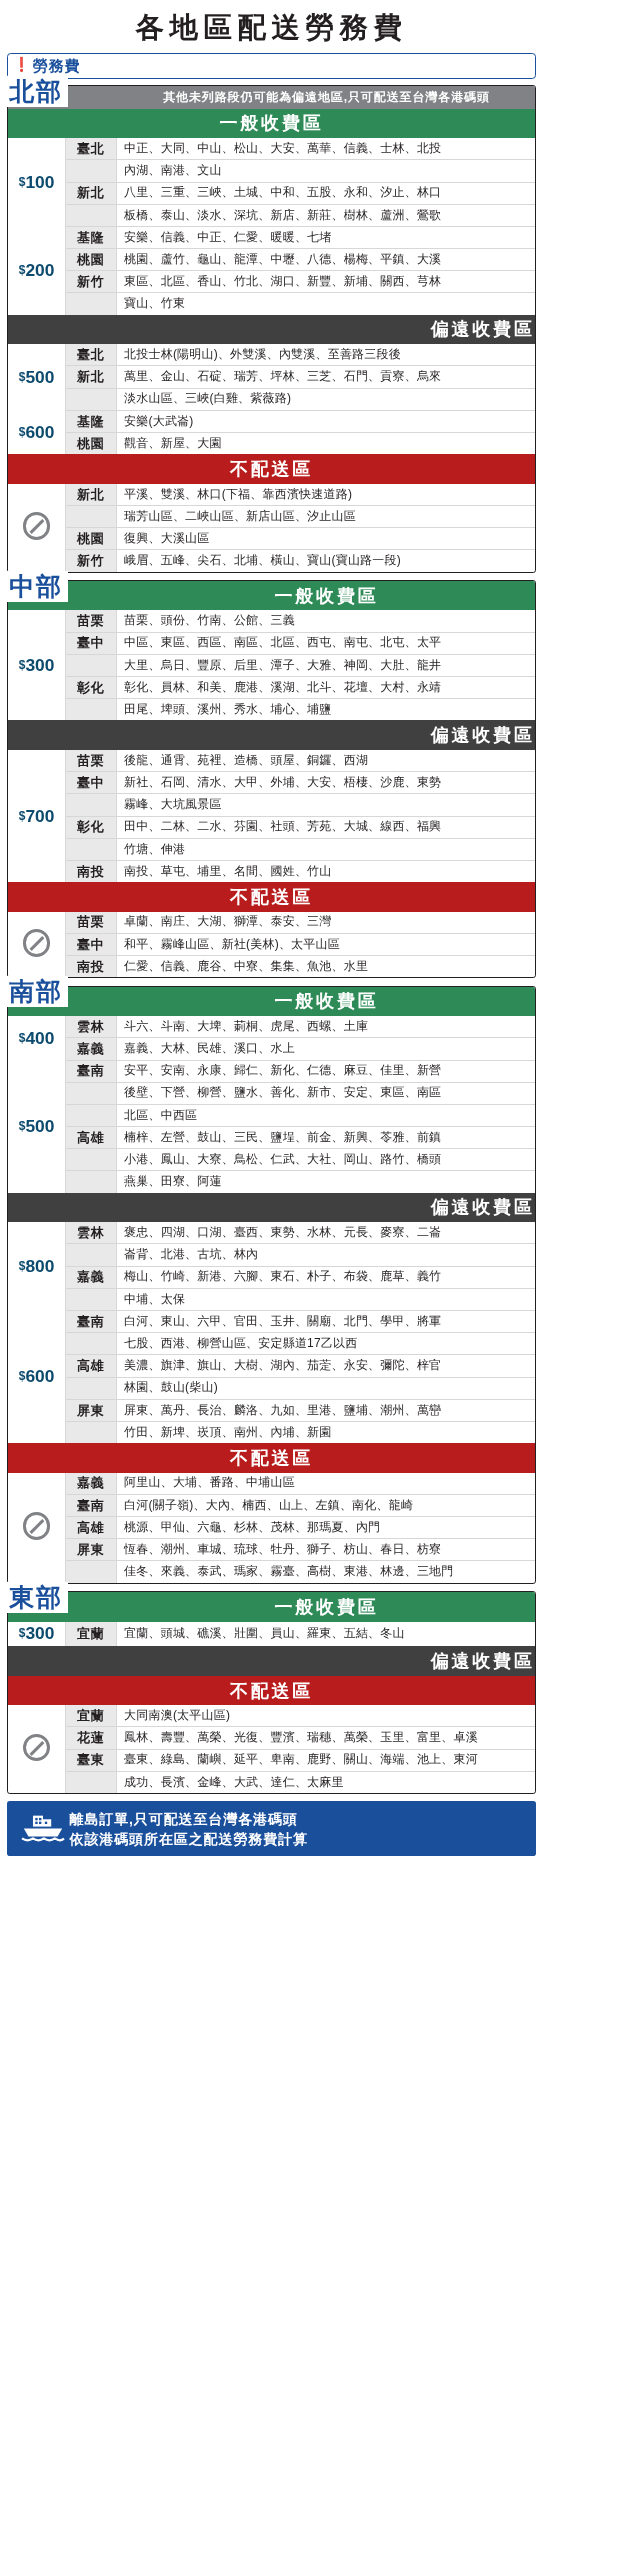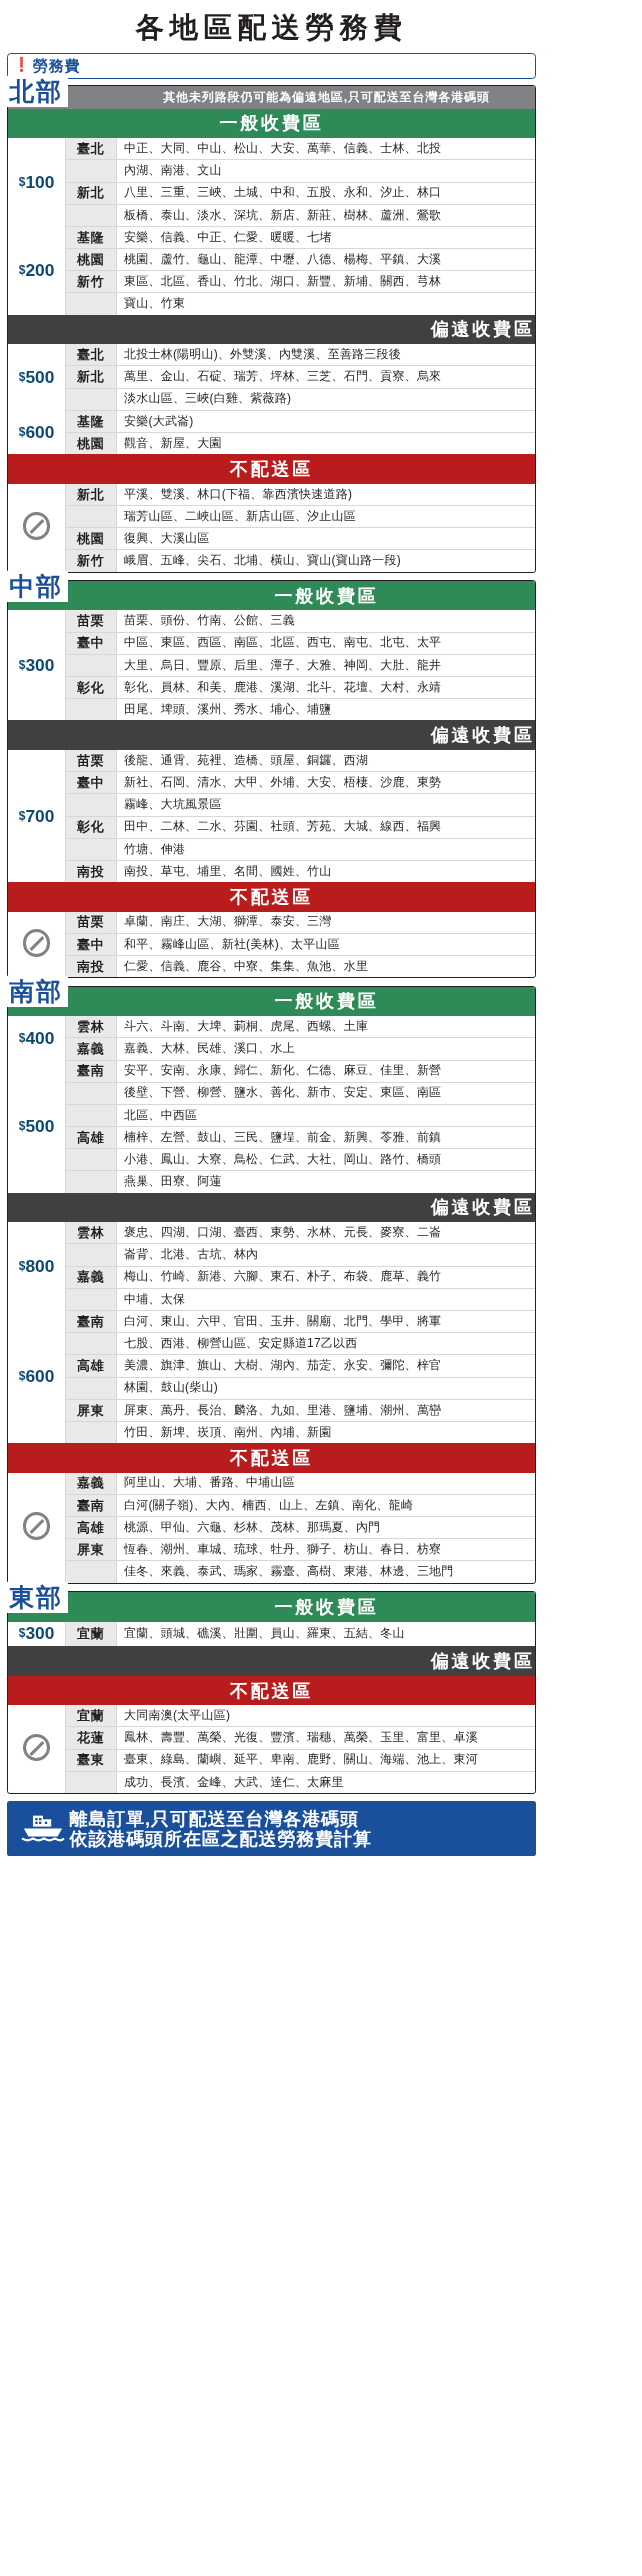--- a/index.html
+++ b/index.html
@@ -153,21 +153,21 @@
   .footer {
     margin:3.7px 7.3px 7.3px 7.3px;
     background:#1a4f9c;
     color:#ffffff;
     border-radius:2.8px;
     display:flex;
     align-items:center;
     padding:7.3px 9.2px;
   }
   .footer .ship-icon { width:53px; flex:0 0 53px; text-align:center; }
-  .footer .ftext { font-size:18px; font-weight:bold; line-height:20px; letter-spacing:0.9px; }
+  .footer .ftext { font-size:14px; font-weight:bold; line-height:20px; letter-spacing:0.9px; }
 </style>
 </head>
 <body>
 
 <div class="page">
 
   <div class="main-title">各地區配送勞務費</div>
 
   <div class="fee-note">
     <span class="bullet">❗</span>

